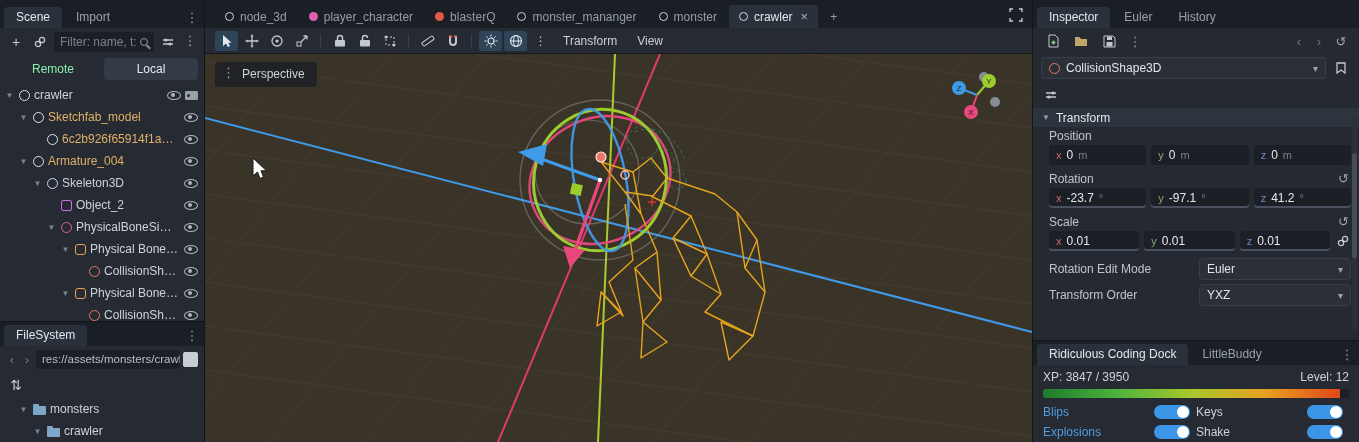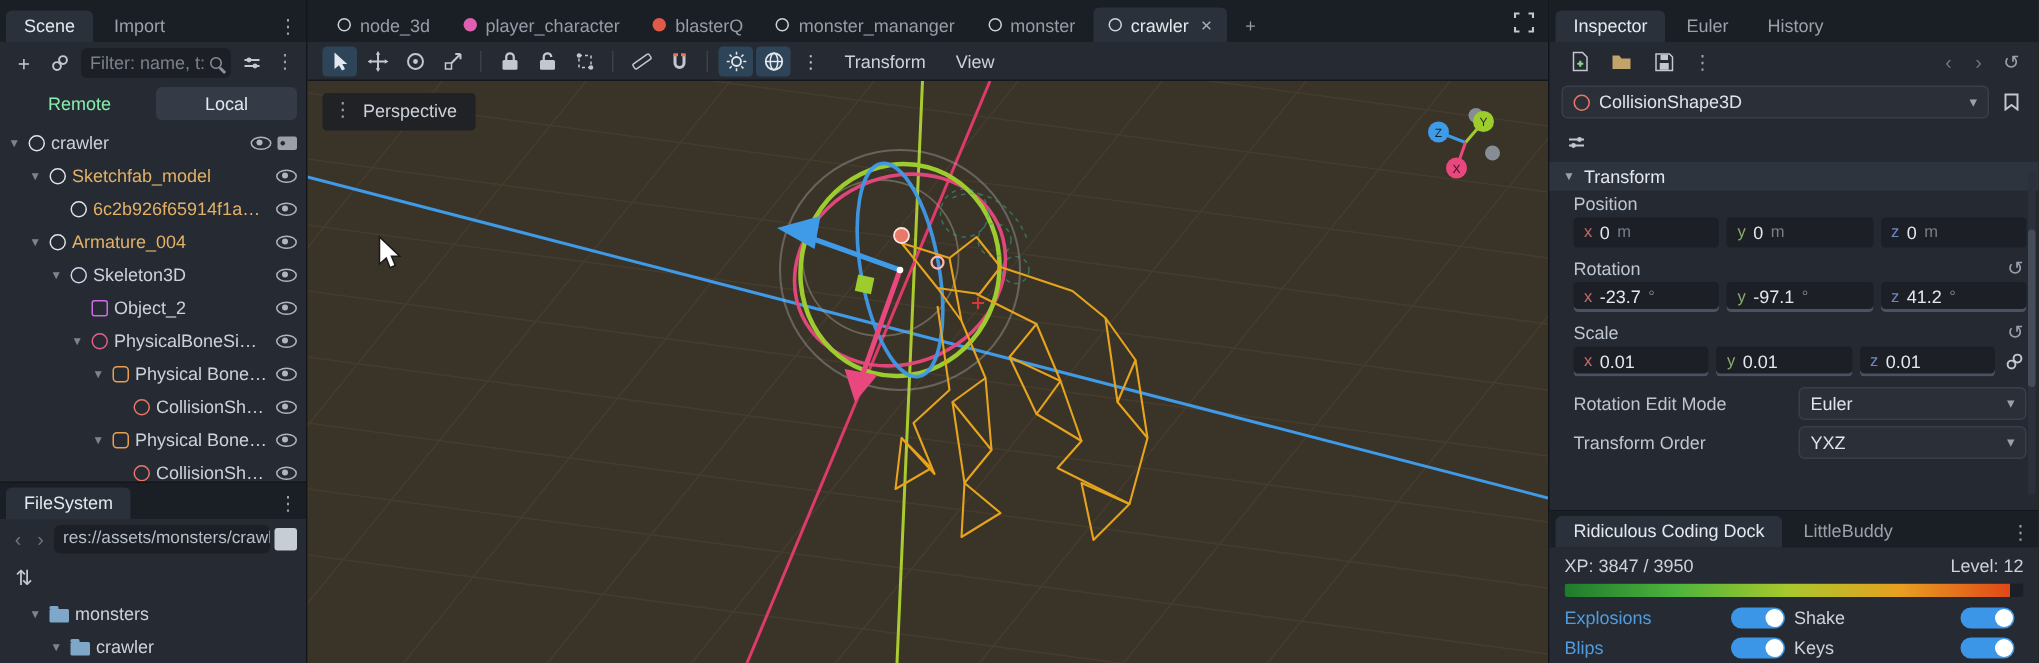--- a/index.html
+++ b/index.html
@@ -628,34 +628,34 @@
       <div class="xp-row">
         <span>XP: 3847 / 3950</span>
         <span class="spacer"></span>
         <span>Level: 12</span>
       </div>
       <div class="progress">
         <div class="fill" style="width: 97%;"></div>
       </div>
       <div class="toggle-row">
         <div class="tg-col">
+          <span class="tg-lbl blue">Blips</span>
+          <span class="toggle"></span>
+        </div>
+        <div class="tg-col">
+          <span class="tg-lbl">Keys</span>
+          <span class="toggle"></span>
+        </div>
+      </div>
+      <div class="toggle-row">
+        <div class="tg-col">
           <span class="tg-lbl blue">Explosions</span>
           <span class="toggle"></span>
         </div>
         <div class="tg-col">
           <span class="tg-lbl">Shake</span>
           <span class="toggle"></span>
         </div>
       </div>
-      <div class="toggle-row">
-        <div class="tg-col">
-          <span class="tg-lbl blue">Blips</span>
-          <span class="toggle"></span>
-        </div>
-        <div class="tg-col">
-          <span class="tg-lbl">Keys</span>
-          <span class="toggle"></span>
-        </div>
-      </div>
     </div>
   </div>
 
 </div>
 
 </body></html>

